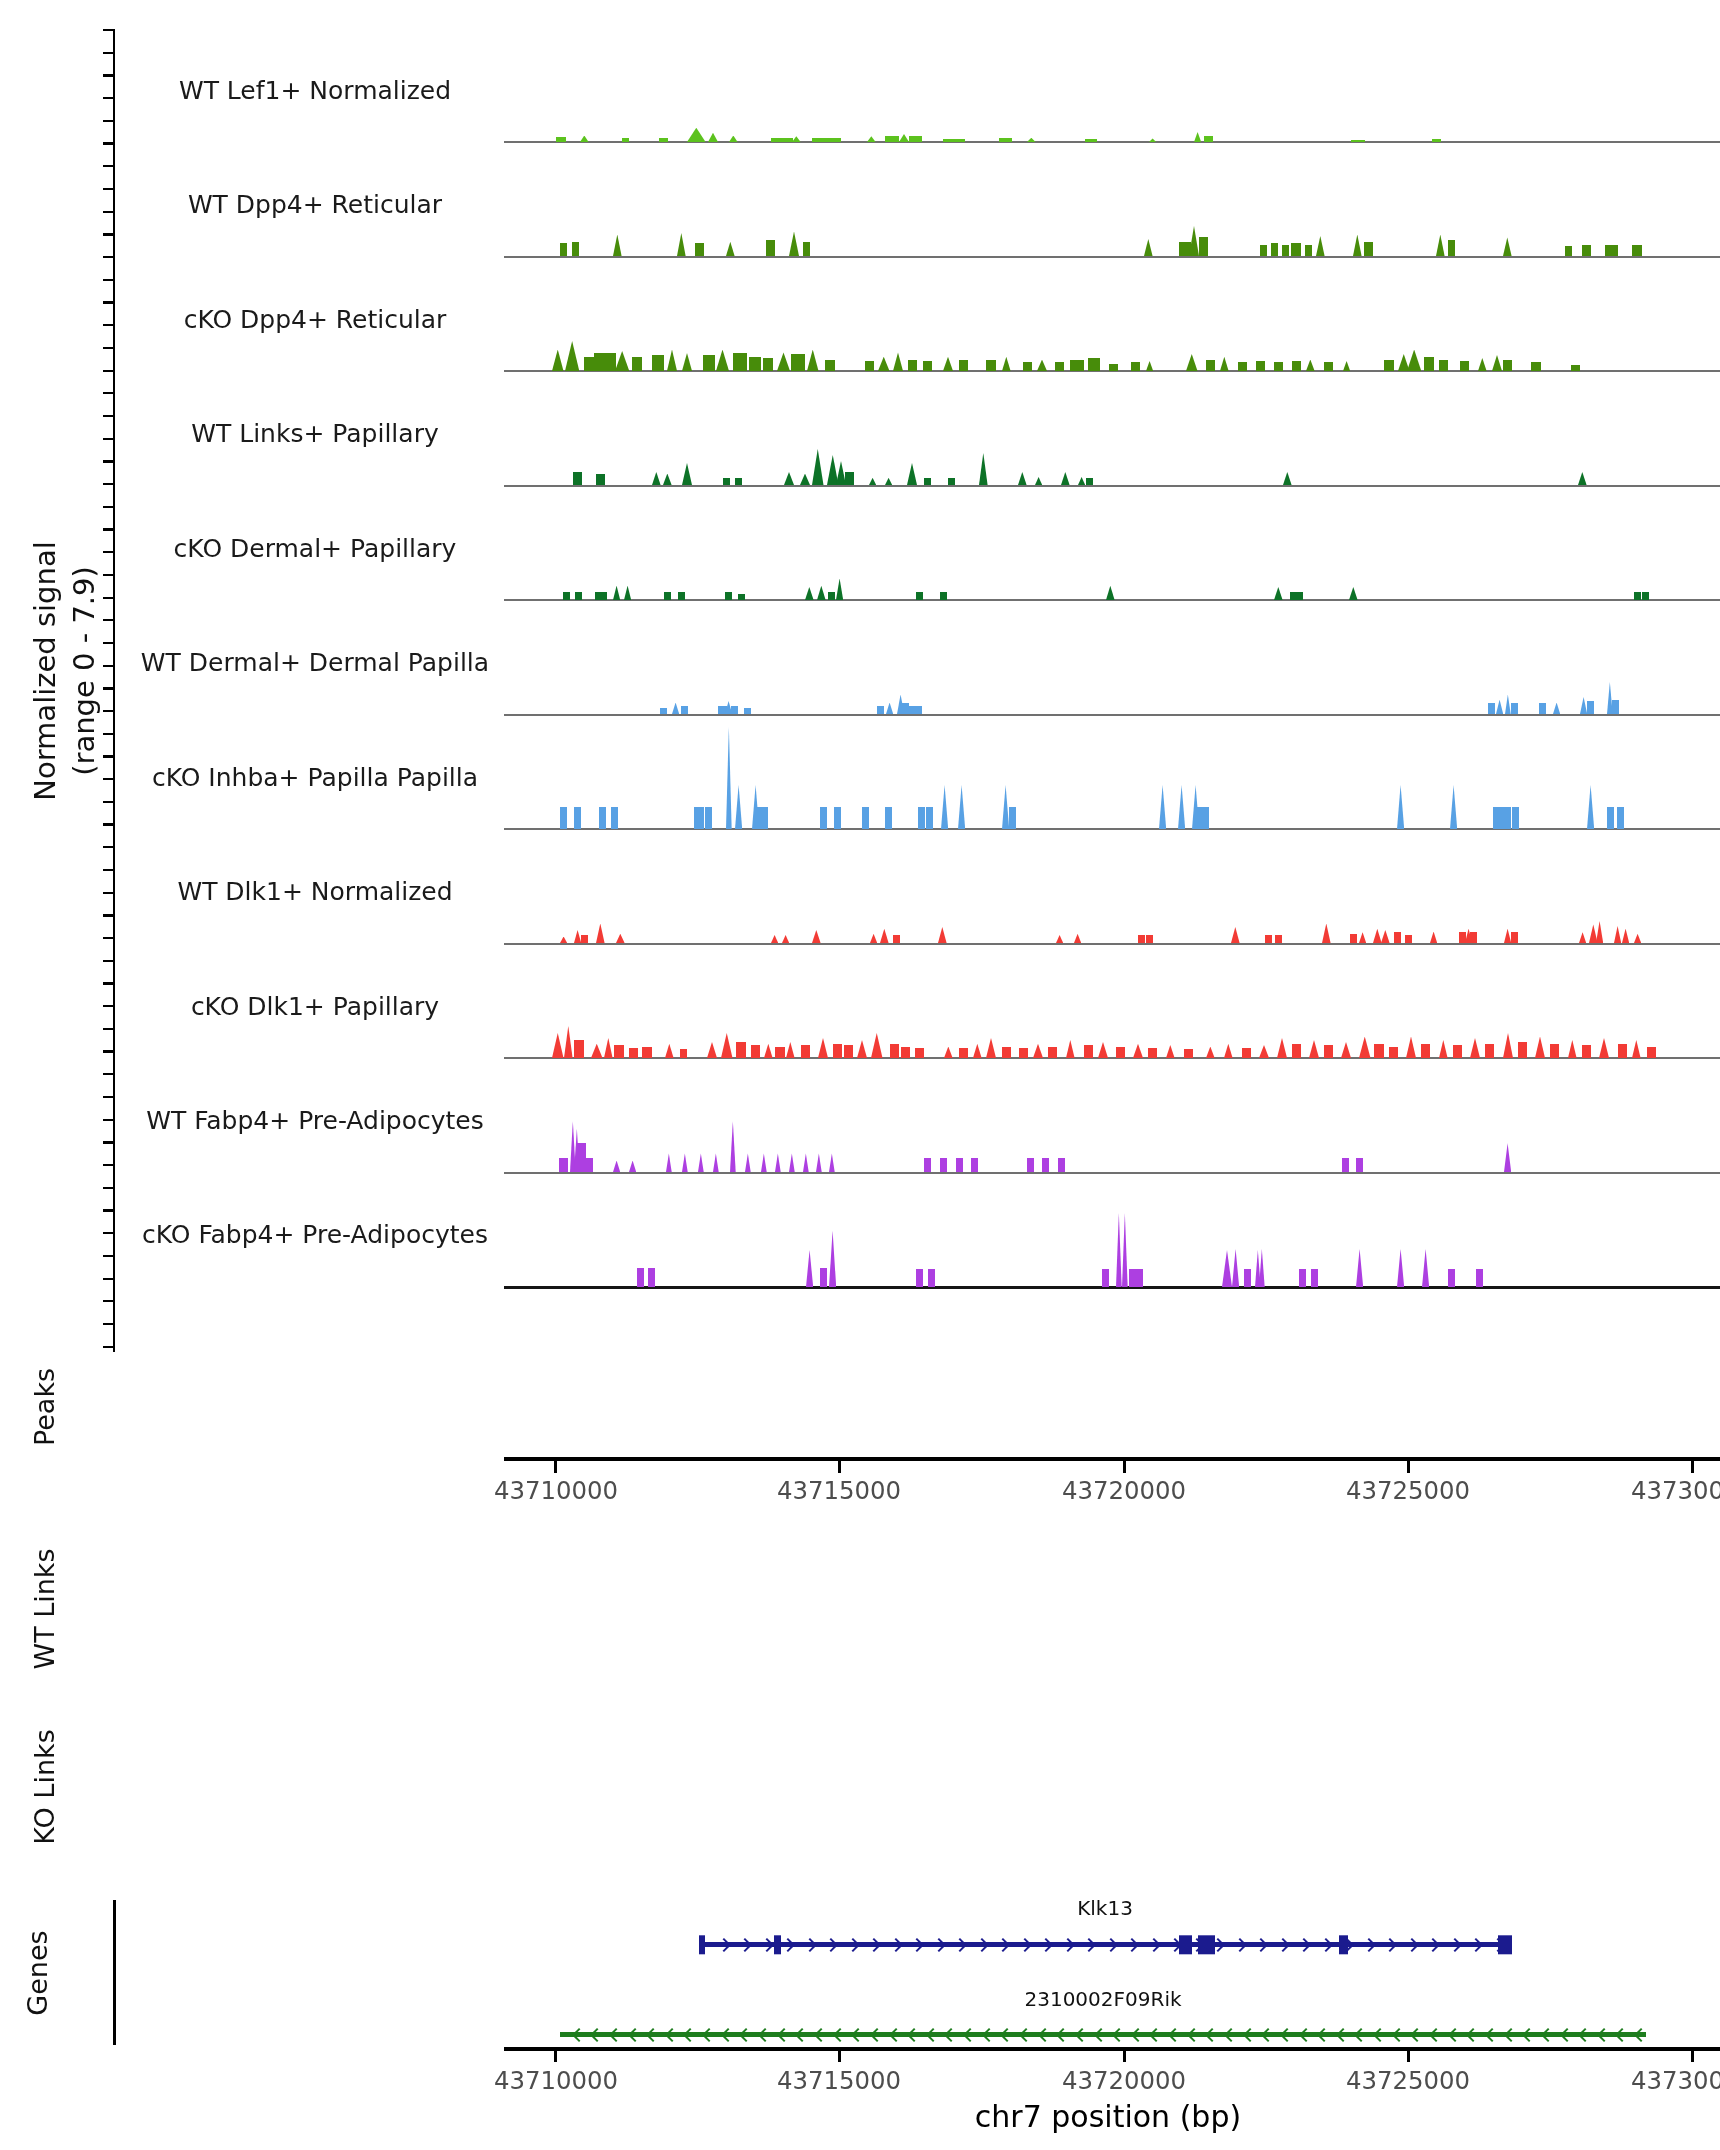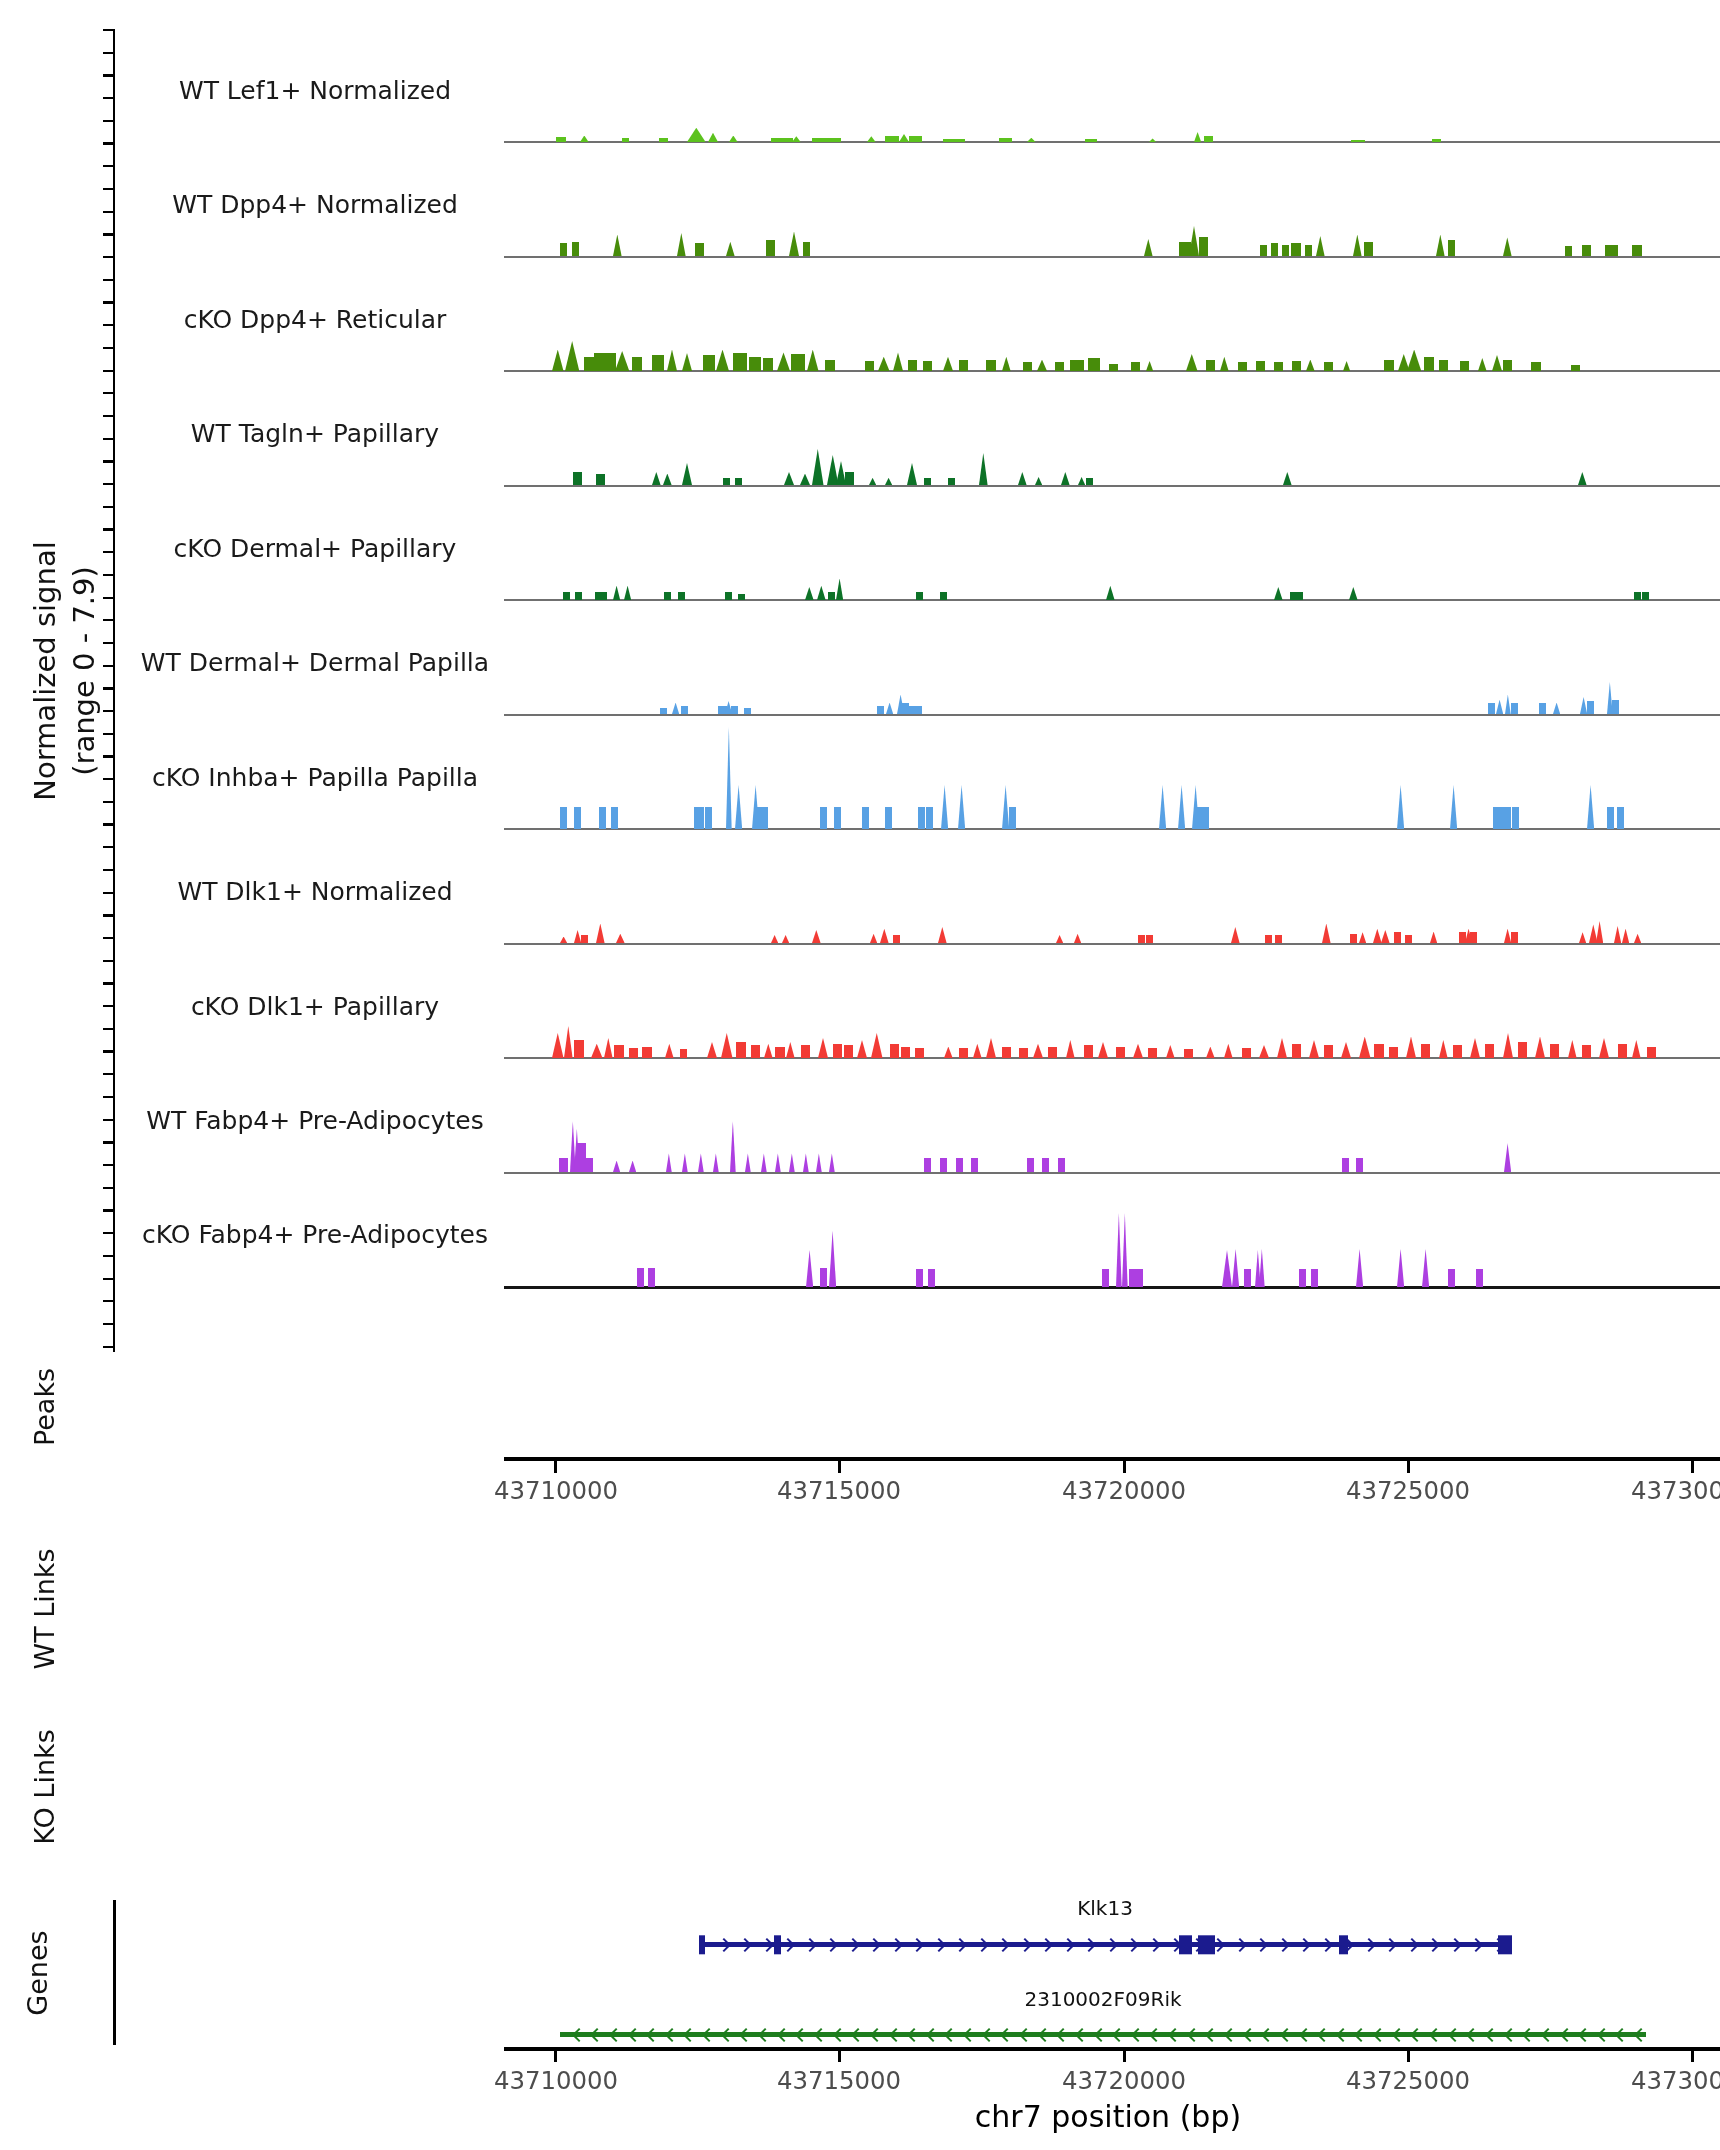--- a/index.html
+++ b/index.html
@@ -85,21 +85,21 @@
         <div class="peak t" style="left: 523px; width: 8.6px; height: 4.3px; background: rgb(92, 194, 30);"></div>
         <div class="peak" style="left: 581px; width: 11.5px; height: 2.9px; background: rgb(92, 194, 30);"></div>
         <div class="peak t" style="left: 645px; width: 7.2px; height: 3.6px; background: rgb(92, 194, 30);"></div>
         <div class="peak t" style="left: 690px; width: 7.2px; height: 10px; background: rgb(92, 194, 30);"></div>
         <div class="peak" style="left: 700px; width: 8.6px; height: 6.5px; background: rgb(92, 194, 30);"></div>
         <div class="peak" style="left: 847px; width: 14.3px; height: 2.2px; background: rgb(92, 194, 30);"></div>
         <div class="peak" style="left: 928px; width: 8.6px; height: 2.9px; background: rgb(92, 194, 30);"></div>
       </div>
     </div>
     <div class="abs">
-      <div class="track-label" style="left: 315px; top: 204px;">WT Dpp4+ Normalized</div>
+      <div class="track-label" style="left: 315px; top: 204px;">WT Dpp4+ Reticular</div>
       <div class="baseline" style="left: 504px; top: 256px; width: 1217px;"></div>
       <div class="peakbox" style="left: 504px; top: 148px; width: 1217px; height: 108px;">
         <div class="peak" style="left: 56px; width: 7.2px; height: 13px; background: rgb(71, 140, 10);"></div>
         <div class="peak" style="left: 68px; width: 7.2px; height: 14.3px; background: rgb(71, 140, 10);"></div>
         <div class="peak t" style="left: 109px; width: 8.6px; height: 21.5px; background: rgb(71, 140, 10);"></div>
         <div class="peak t" style="left: 173px; width: 8.6px; height: 23px; background: rgb(71, 140, 10);"></div>
         <div class="peak" style="left: 191px; width: 8.6px; height: 13px; background: rgb(71, 140, 10);"></div>
         <div class="peak t" style="left: 222px; width: 8.6px; height: 14.3px; background: rgb(71, 140, 10);"></div>
         <div class="peak" style="left: 262px; width: 8.6px; height: 16px; background: rgb(71, 140, 10);"></div>
         <div class="peak t" style="left: 285px; width: 10px; height: 24.4px; background: rgb(71, 140, 10);"></div>
@@ -181,21 +181,21 @@
         <div class="peak" style="left: 935px; width: 8.6px; height: 11.5px; background: rgb(71, 140, 10);"></div>
         <div class="peak" style="left: 956px; width: 8.6px; height: 10px; background: rgb(71, 140, 10);"></div>
         <div class="peak t" style="left: 974px; width: 8.6px; height: 13px; background: rgb(71, 140, 10);"></div>
         <div class="peak t" style="left: 988px; width: 10px; height: 16px; background: rgb(71, 140, 10);"></div>
         <div class="peak" style="left: 999px; width: 8.6px; height: 11.5px; background: rgb(71, 140, 10);"></div>
         <div class="peak" style="left: 1027px; width: 10px; height: 8.6px; background: rgb(71, 140, 10);"></div>
         <div class="peak" style="left: 1067px; width: 8.6px; height: 5.7px; background: rgb(71, 140, 10);"></div>
       </div>
     </div>
     <div class="abs">
-      <div class="track-label" style="left: 315px; top: 433px;">WT Tagln+ Papillary</div>
+      <div class="track-label" style="left: 315px; top: 433px;">WT Links+ Papillary</div>
       <div class="baseline" style="left: 504px; top: 485px; width: 1217px;"></div>
       <div class="peakbox" style="left: 504px; top: 377px; width: 1217px; height: 108px;">
         <div class="peak" style="left: 69px; width: 8.6px; height: 13px; background: rgb(13, 114, 39);"></div>
         <div class="peak" style="left: 92px; width: 8.6px; height: 11.5px; background: rgb(13, 114, 39);"></div>
         <div class="peak t" style="left: 148px; width: 8.6px; height: 13px; background: rgb(13, 114, 39);"></div>
         <div class="peak t" style="left: 159px; width: 8.6px; height: 11.5px; background: rgb(13, 114, 39);"></div>
         <div class="peak t" style="left: 178px; width: 10px; height: 22px; background: rgb(13, 114, 39);"></div>
         <div class="peak" style="left: 219px; width: 7.2px; height: 7.2px; background: rgb(13, 114, 39);"></div>
         <div class="peak" style="left: 231px; width: 7.2px; height: 7.2px; background: rgb(13, 114, 39);"></div>
         <div class="peak t" style="left: 280px; width: 10px; height: 13px; background: rgb(13, 114, 39);"></div>

